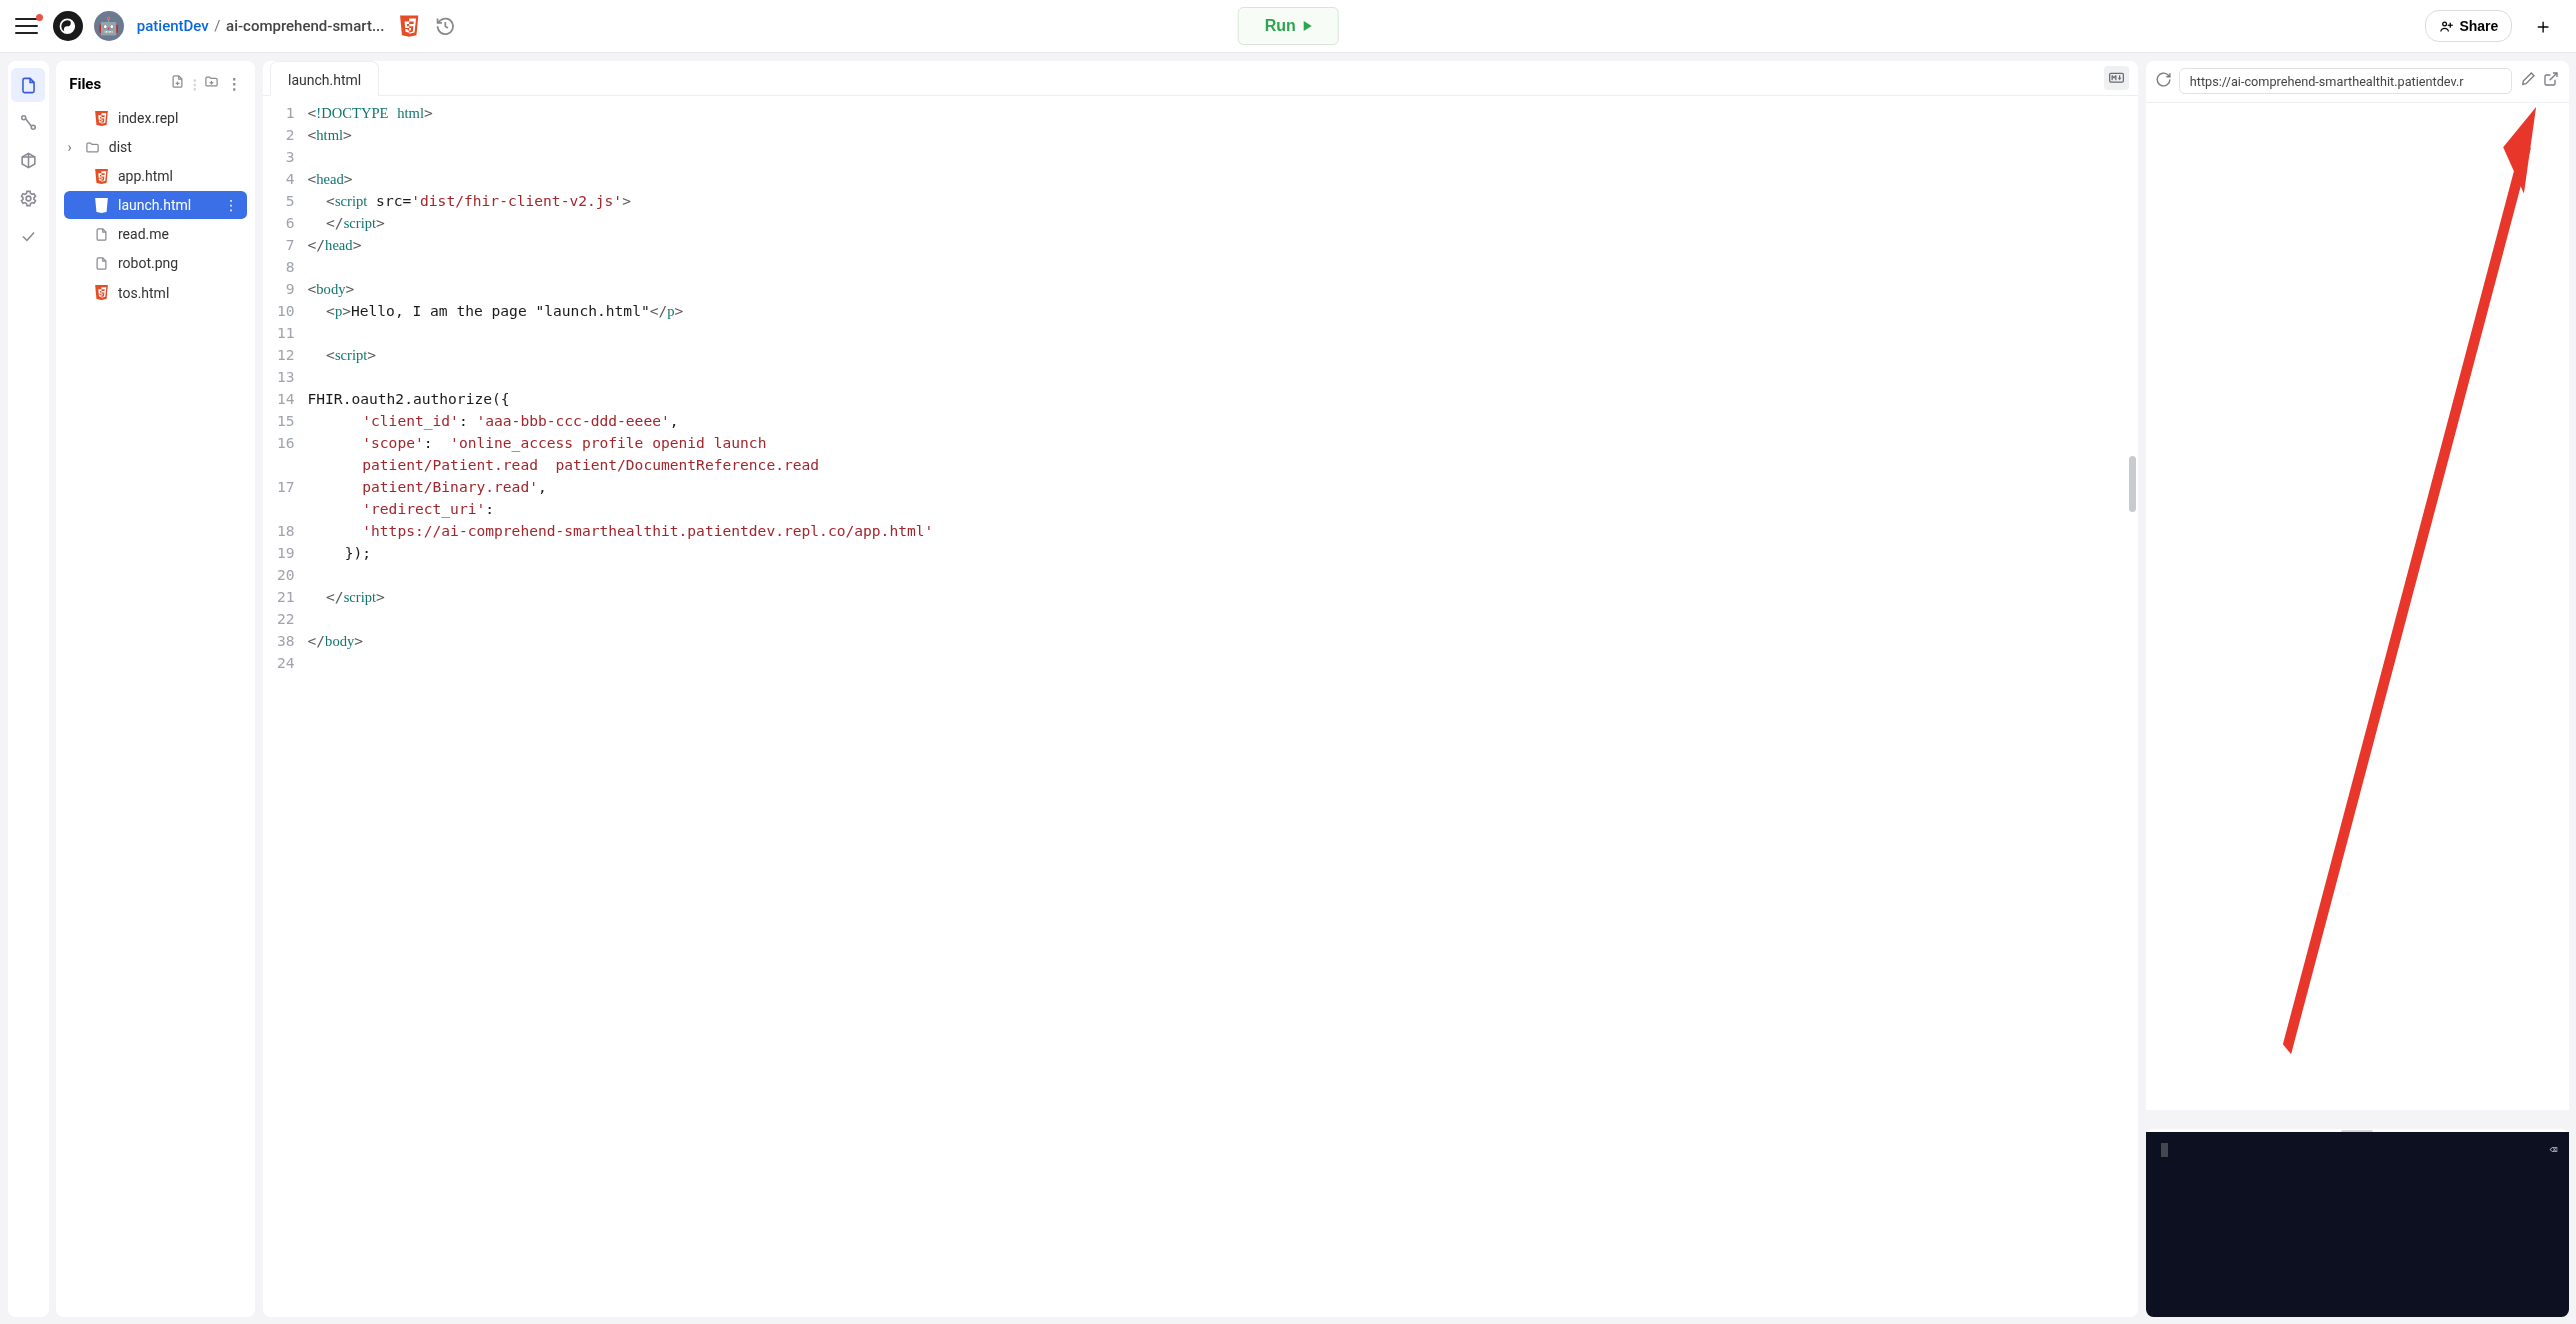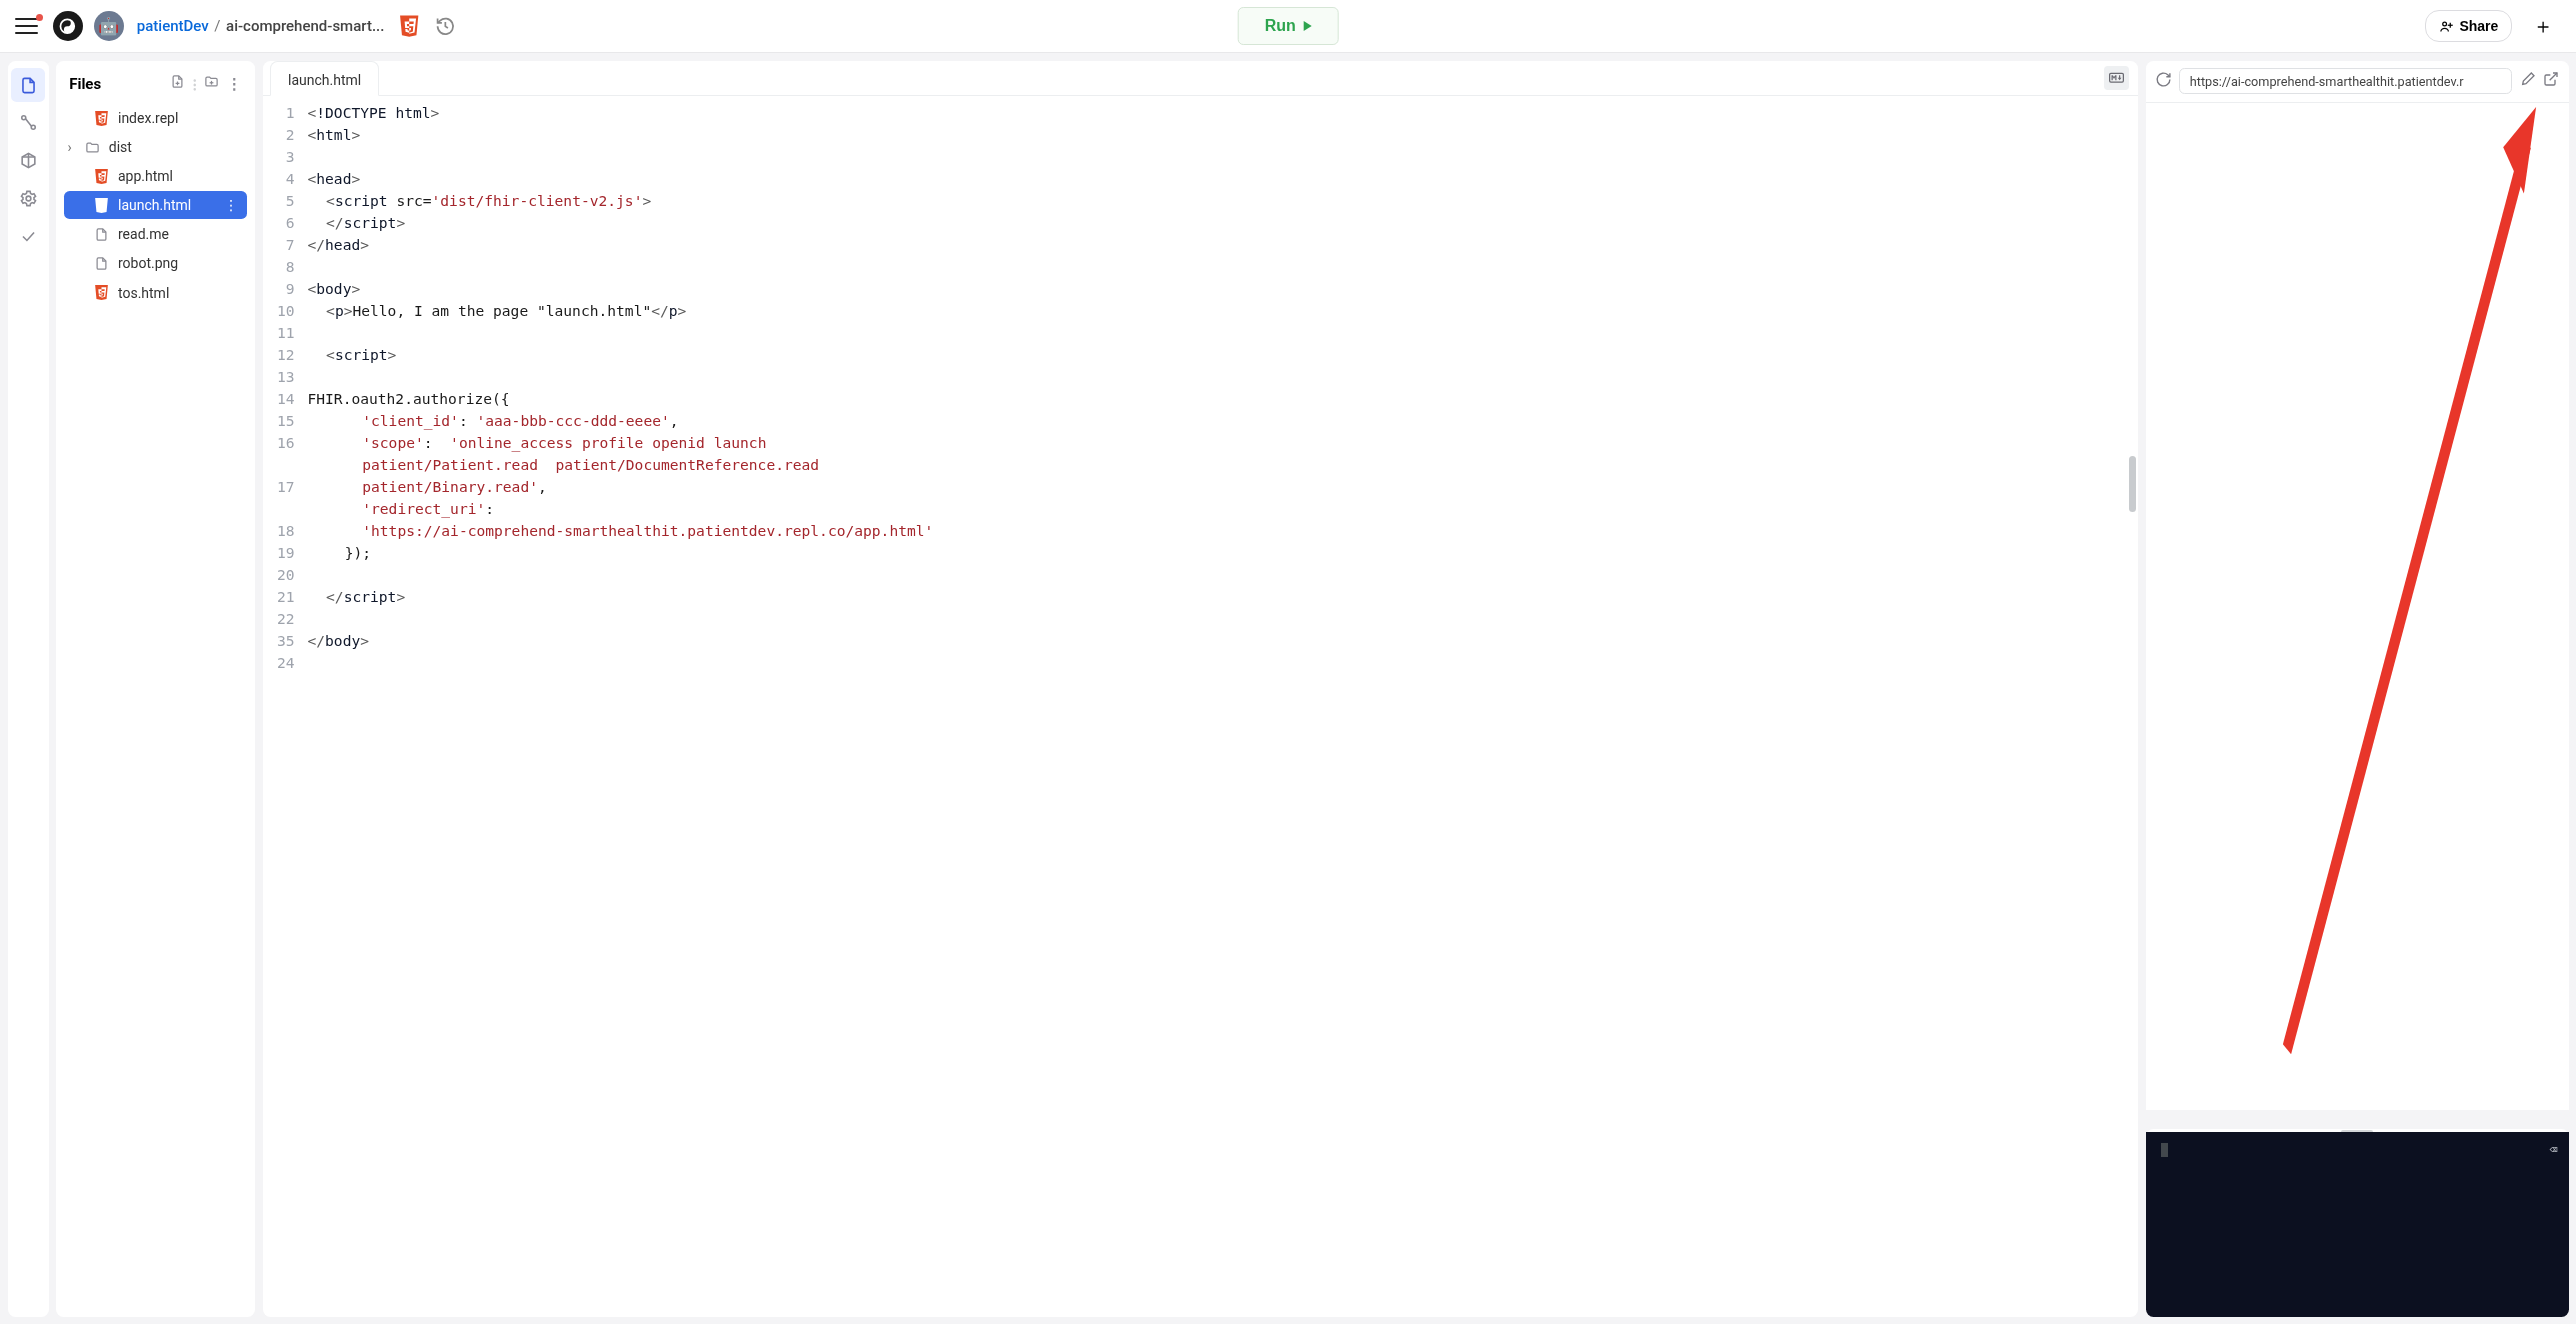--- a/index.html
+++ b/index.html
@@ -56,21 +56,21 @@
 .tab { padding: 9.4px 17px 7.5px; font-size: 14px; color: #333; border-bottom: 1.9px solid transparent; background: #fff; border-radius: 7.5px 7.5px 0 0; }
 .tab.active { border-bottom: 0.9px solid #fff; position: relative; top: 0.9px; border-left: 0.9px solid #eceef0; border-right: 0.9px solid #eceef0; border-top: 0.9px solid #eceef0; margin-left: 7.5px; }
 .md-btn { margin-left: auto; margin-right: 9.4px; width: 24.4px; height: 24.4px; border-radius: 3.8px; background: #eef0f2; display: flex; align-items: center; justify-content: center; color: #6a6a72; cursor: pointer; font-size: 10.3px; font-weight: 700; }
 .code { flex: 1; display: flex; font-family: "SF Mono", Menlo, Consolas, monospace; font-size: 14.6px; line-height: 1.5; overflow: auto; padding-top: 5.6px; }
 .gutter { width: 45px; text-align: right; color: #9ea3ac; padding-right: 13px; user-select: none; }
 .gutter div { height: 22px; }
 .codecol { flex: 1; white-space: pre; color: #1a1a1a; }
 .codecol div { height: 22px; }
 .ind { display: inline-block; border-left: 0.9px solid #e4e6e8; width: 0; margin-right: 0; }
 .t-angle { color: #5a5a5a; }
-.t-tag { color: #0f172a; }
+.t-tag { color: #0f766e; font-family: Liberation Serif, serif; }
 .t-attr { color: #1a1a1a; }
 .t-str { color: #a4262c; }
 .scroll-thumb { position: absolute; right: 1.9px; top: 395px; width: 7.5px; height: 56px; background: #c8cbce; border-radius: 3.8px; }
 
 
 .rightcol { width: 423px; display: flex; flex-direction: column; gap: 19px; min-height: 0; }
 .preview { flex: 1; background: #fff; border-radius: 7.5px; display: flex; flex-direction: column; min-height: 0; position: relative; }
 .url-row { display: flex; align-items: center; padding: 7.5px 9.4px; gap: 7.5px; border-bottom: 0.9px solid #eceef0; }
 .url-row .ricon { color: #7a7a82; cursor: pointer; }
 .url-input { flex: 1; border: 0.9px solid #dfe1e4; border-radius: 5.6px; padding: 4.7px 9.4px; font-size: 12.7px; color: #444; overflow: hidden; white-space: nowrap; }
@@ -290,21 +290,21 @@
             <div>15</div>
             <div>16</div>
             <div></div>
             <div>17</div>
             <div></div>
             <div>18</div>
             <div>19</div>
             <div>20</div>
             <div>21</div>
             <div>22</div>
-            <div>35</div>
+            <div>38</div>
             <div>24</div>
           </div>
         <div class="codecol" id="codecol"><div><span class="t-angle">&lt;</span><span class="t-tag">!DOCTYPE</span> <span class="t-tag">html</span><span class="t-angle">&gt;</span></div><div><span class="t-angle">&lt;</span><span class="t-tag">html</span><span class="t-angle">&gt;</span></div><div>&nbsp;</div><div><span class="t-angle">&lt;</span><span class="t-tag">head</span><span class="t-angle">&gt;</span></div><div><span class="ind"></span>  <span class="t-angle">&lt;</span><span class="t-tag">script</span> <span class="t-attr">src</span>=<span class="t-str">'dist/fhir-client-v2.js'</span><span class="t-angle">&gt;</span></div><div><span class="ind"></span>  <span class="t-angle">&lt;/</span><span class="t-tag">script</span><span class="t-angle">&gt;</span></div><div><span class="t-angle">&lt;/</span><span class="t-tag">head</span><span class="t-angle">&gt;</span></div><div>&nbsp;</div><div><span class="t-angle">&lt;</span><span class="t-tag">body</span><span class="t-angle">&gt;</span></div><div><span class="ind"></span>  <span class="t-angle">&lt;</span><span class="t-tag">p</span><span class="t-angle">&gt;</span>Hello, I am the page "launch.html"<span class="t-angle">&lt;/</span><span class="t-tag">p</span><span class="t-angle">&gt;</span></div><div>&nbsp;</div><div><span class="ind"></span>  <span class="t-angle">&lt;</span><span class="t-tag">script</span><span class="t-angle">&gt;</span></div><div>&nbsp;</div><div>FHIR.oauth2.authorize({</div><div><span class="ind"></span>  <span class="ind"></span>    <span class="t-str">'client_id'</span>: <span class="t-str">'aaa-bbb-ccc-ddd-eeee'</span>,</div><div><span class="ind"></span>  <span class="ind"></span>    <span class="t-str">'scope'</span>:  <span class="t-str">'online_access profile openid launch</span></div><div><span class="ind"></span>  <span class="ind"></span>    <span class="t-str">patient/Patient.read  patient/DocumentReference.read</span></div><div><span class="ind"></span>  <span class="ind"></span>    <span class="t-str">patient/Binary.read'</span>,</div><div><span class="ind"></span>  <span class="ind"></span>    <span class="t-str">'redirect_uri'</span>:</div><div><span class="ind"></span>  <span class="ind"></span>    <span class="t-str">'https://ai-comprehend-smarthealthit.patientdev.repl.co/app.html'</span></div><div><span class="ind"></span>  <span class="ind"></span>  });</div><div>&nbsp;</div><div><span class="ind"></span>  <span class="t-angle">&lt;/</span><span class="t-tag">script</span><span class="t-angle">&gt;</span></div><div>&nbsp;</div><div><span class="t-angle">&lt;/</span><span class="t-tag">body</span><span class="t-angle">&gt;</span></div><div>&nbsp;</div></div>
       </div>
       <div class="scroll-thumb"></div>
     </div>
 
     <div class="rightcol">
       <div class="preview">
         <div class="url-row">

